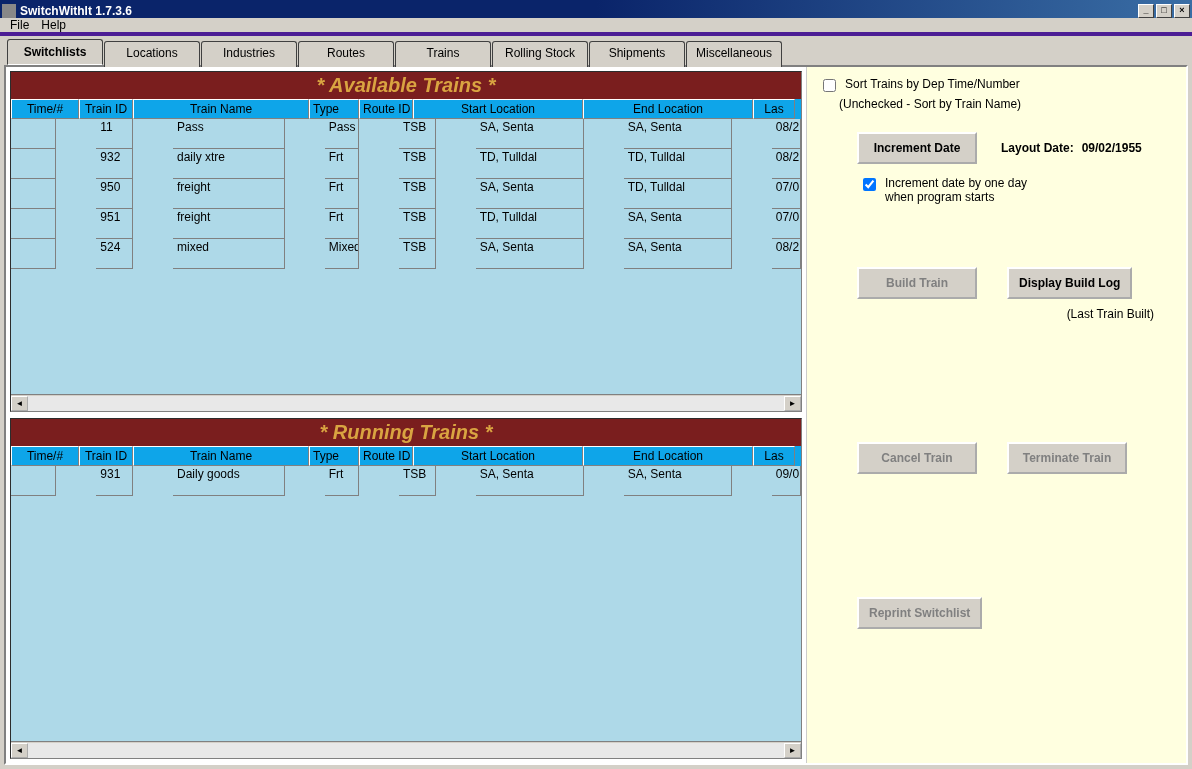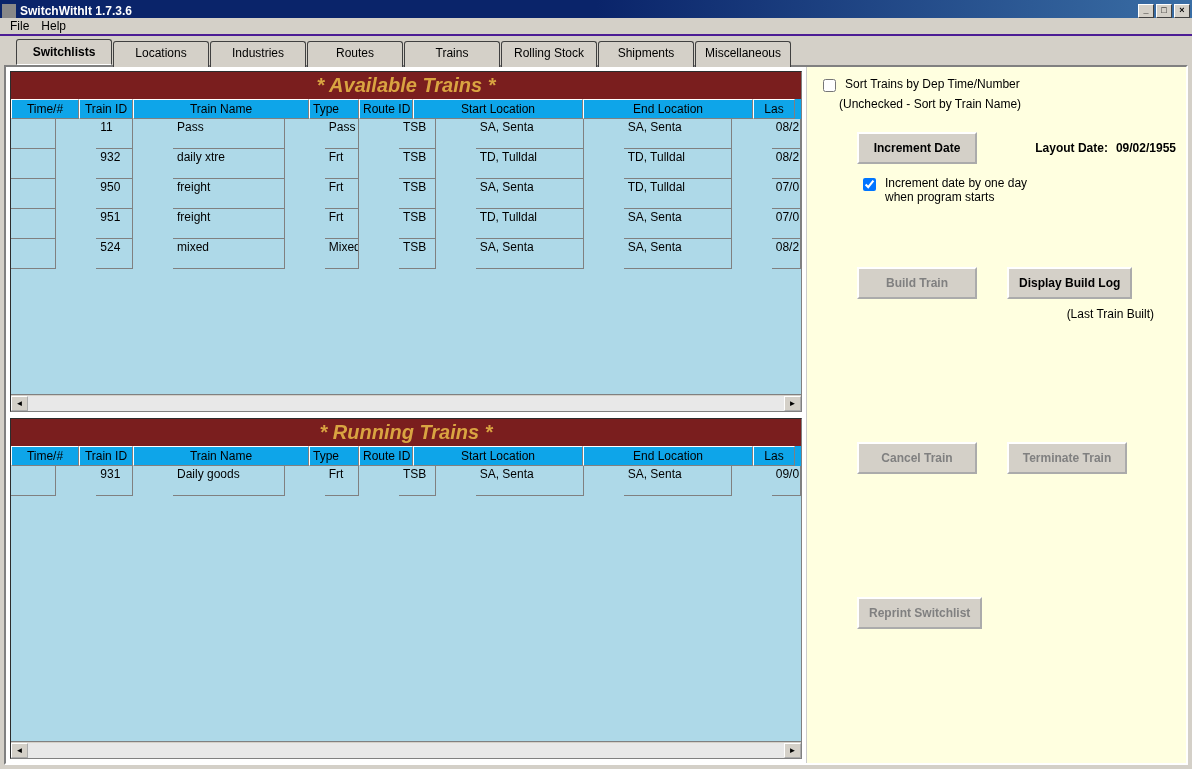--- a/index.html
+++ b/index.html
@@ -44,29 +44,29 @@
     font-family: Arial;
     color: black;
     cursor: pointer;
   }
   .menubar {
     height: 18px;
     background: #d4d0c8;
     display: flex;
     align-items: center;
     padding: 0 4px;
-    border-bottom: 2px solid #4c1d95;
+    border-bottom: 4px solid #4c1d95;
   }
   .menu-item {
     padding: 1px 6px;
     cursor: pointer;
   }
   .tabstrip {
     display: flex;
-    padding: 3px 6px 0 16px;
+    padding: 3px 6px 0 7px;
     background: #d4d0c8;
   }
   .tab {
     border: 1px solid #404040;
     border-bottom: none;
     background: #d4d0c8;
     padding: 4px 0;
     width: 96px;
     text-align: center;
     margin-right: 1px;
@@ -205,21 +205,21 @@
     text-align: center;
     font-family: inherit;
   }
   .btn3d.disabled { color: #808080; cursor: default; }
   .layout-date-row {
     display: flex;
     align-items: center;
     gap: 8px;
     font-weight: bold;
   }
-  .abs-row-1 { position: absolute; top: 65px; left: 50px; right: 10px; display:flex; align-items:center; justify-content:space-between;}
+  .abs-row-1 { position: absolute; top: 65px; left: 50px; right: 10px; display:flex; align-items:center; gap:24px;}
   .abs-row-2 { position: absolute; top: 105px; left: 50px; right: 10px;}
   .abs-row-3 { position: absolute; top: 200px; left: 50px; right: 10px; display:flex; gap:30px;}
   .abs-row-3b { position: absolute; top: 240px; right: 32px;}
   .abs-row-4 { position: absolute; top: 375px; left: 50px; right: 10px; display:flex; gap:30px;}
   .abs-row-5 { position: absolute; top: 530px; left: 50px;}
 </style>
 </head>
 <body>
 
 <div class="window">

